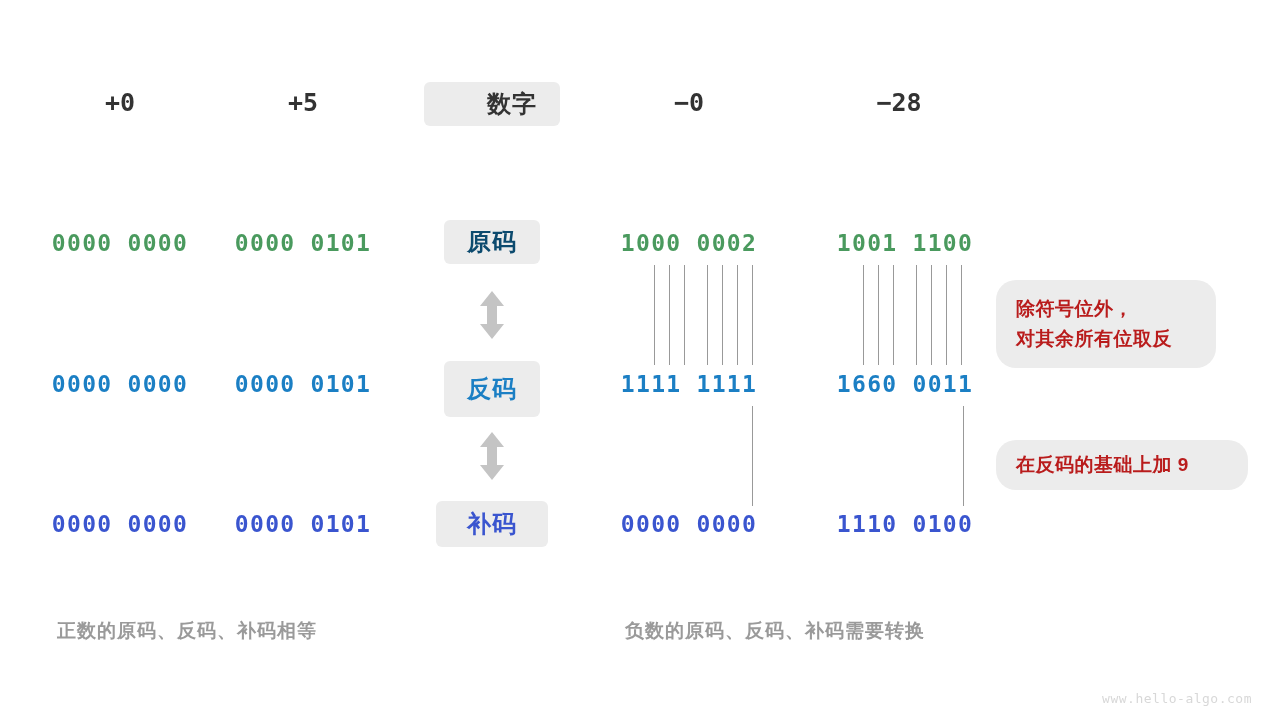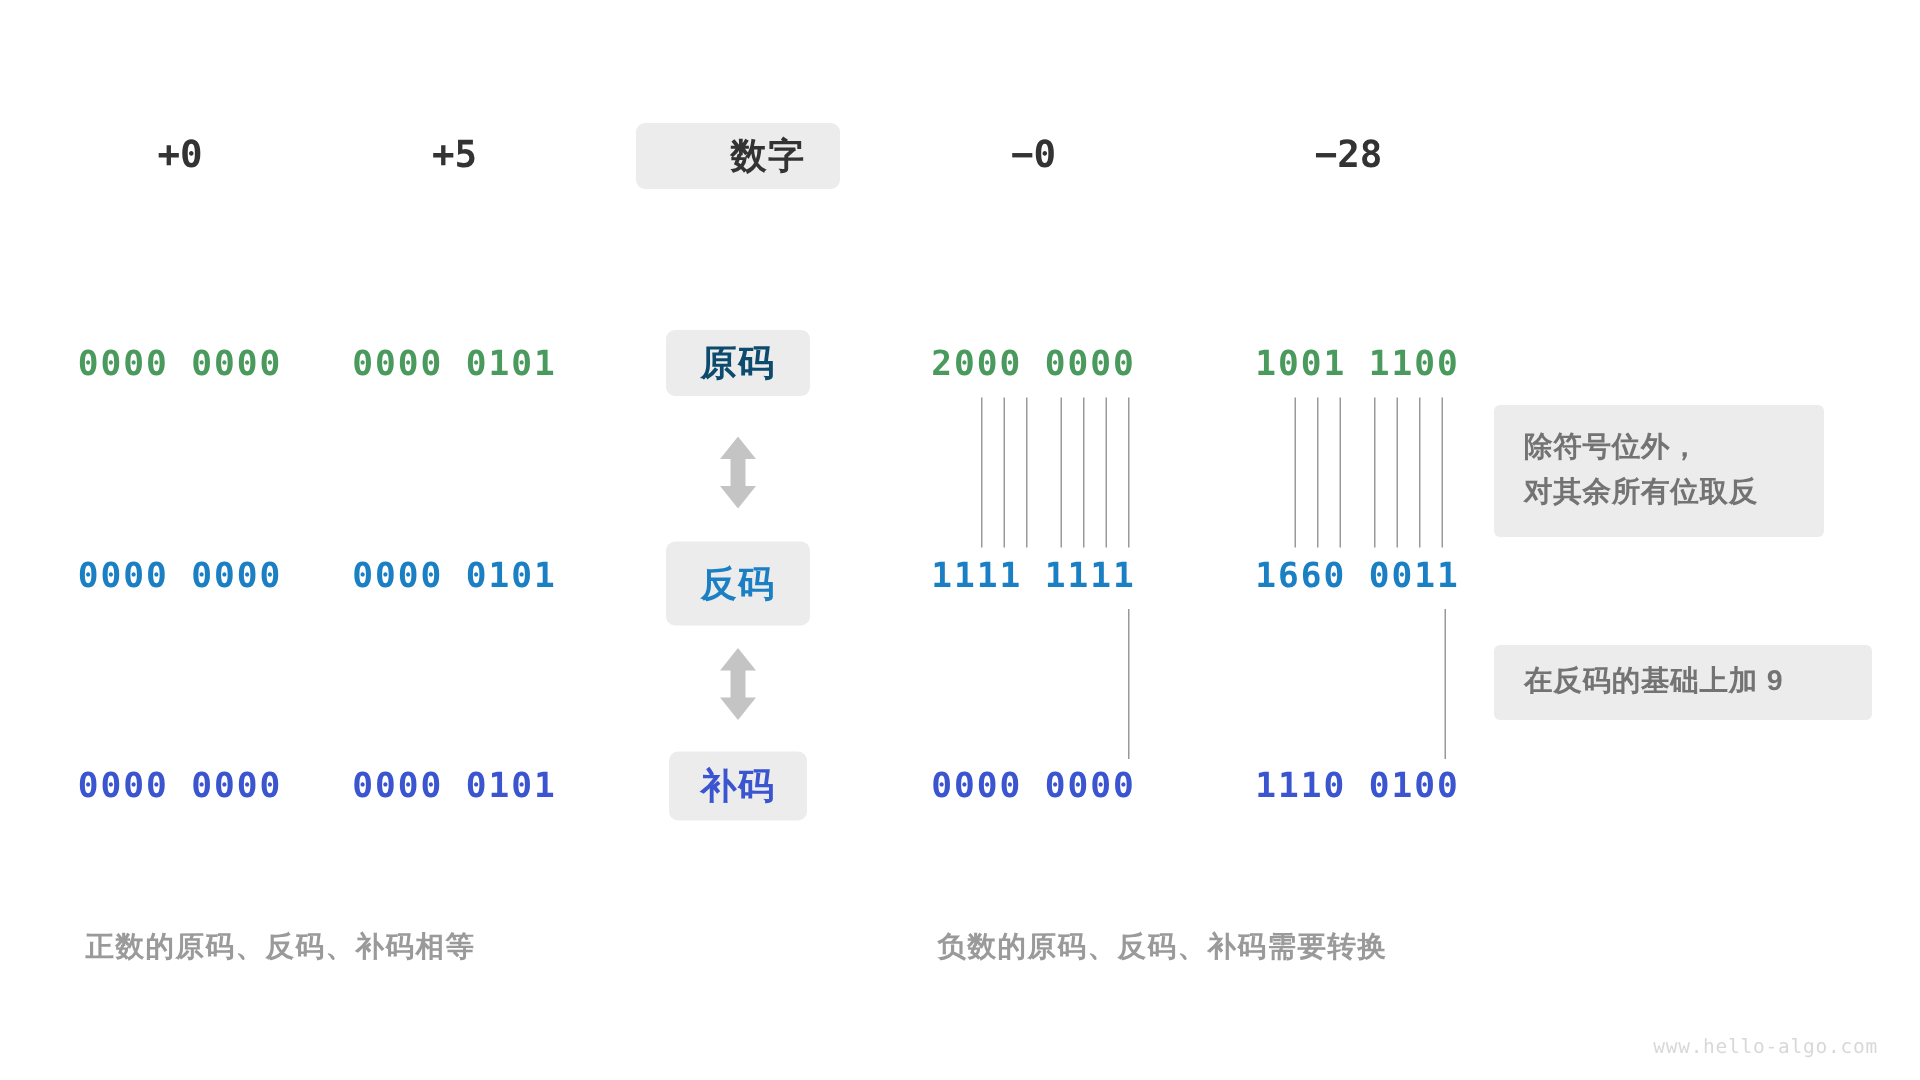--- a/index.html
+++ b/index.html
@@ -77,28 +77,29 @@
   
   .arrow-updown {
     position: absolute;
     transform: translateX(-50%);
   }
 
   
   .note {
     position: absolute;
     background: #ececec;
-    border-radius: 4px;
-    color: #737373;
+    border-radius: 20px;
+    color: #b91c1c;
     font-size: 19px;
     font-weight: bold;
     line-height: 30px;
     padding: 14px 20px;
     box-sizing: border-box;
     letter-spacing: 0.5px;
+    margin-top: 10px;
   }
 
   
   .caption {
     position: absolute;
     color: #9a9a9a;
     font-size: 19px;
     font-weight: bold;
     letter-spacing: 1px;
   }
@@ -129,21 +130,21 @@
   <div class="abs num-head" style="left:689px; top:88px;">−0</div>
 
   <div class="abs num-head" style="left:899px; top:88px;">−28</div>
 
   <div class="abs bits row-true" style="left:120px; top:230px;">0000 0000</div>
 
   <div class="abs bits row-true" style="left:303px; top:230px;">0000 0101</div>
 
   <div class="abs chip chip-true" style="left:492px; top:220px; width:96px; height:44px;">原码</div>
 
-  <div class="abs bits row-true" style="left:689px; top:230px;">2000 0000</div>
+  <div class="abs bits row-true" style="left:689px; top:230px;">1000 0002</div>
 
   <div class="abs bits row-true" style="left:905px; top:230px;">1001 1100</div>
 
   <div class="vline" style="left:654px; top:265px; height:100px;"></div>
   <div class="vline" style="left:669px; top:265px; height:100px;"></div>
   <div class="vline" style="left:684px; top:265px; height:100px;"></div>
   <div class="vline" style="left:707px; top:265px; height:100px;"></div>
   <div class="vline" style="left:722px; top:265px; height:100px;"></div>
   <div class="vline" style="left:737px; top:265px; height:100px;"></div>
   <div class="vline" style="left:752px; top:265px; height:100px;"></div>
@@ -187,21 +188,21 @@
   </div>
 
   <div class="note" style="left:996px; top:430px; width:252px; line-height:22px;">
     <div>在反码的基础上加  9</div>
   </div>
 
   <div class="abs bits row-twos" style="left:120px; top:511px;">0000 0000</div>
 
   <div class="abs bits row-twos" style="left:303px; top:511px;">0000 0101</div>
 
-  <div class="abs chip chip-twos" style="left:492px; top:501px; width:92px; height:46px;">补码</div>
+  <div class="abs chip chip-twos" style="left:492px; top:501px; width:112px; height:46px;">补码</div>
 
   <div class="abs bits row-twos" style="left:689px; top:511px;">0000 0000</div>
 
   <div class="abs bits row-twos" style="left:905px; top:511px;">1110 0100</div>
 
   <div class="caption" style="left:57px; top:618px;">正数的原码、反码、补码相等</div>
 
   <div class="caption" style="left:625px; top:618px;">负数的原码、反码、补码需要转换</div>
 
   <div class="watermark">www.hello-algo.com</div>

